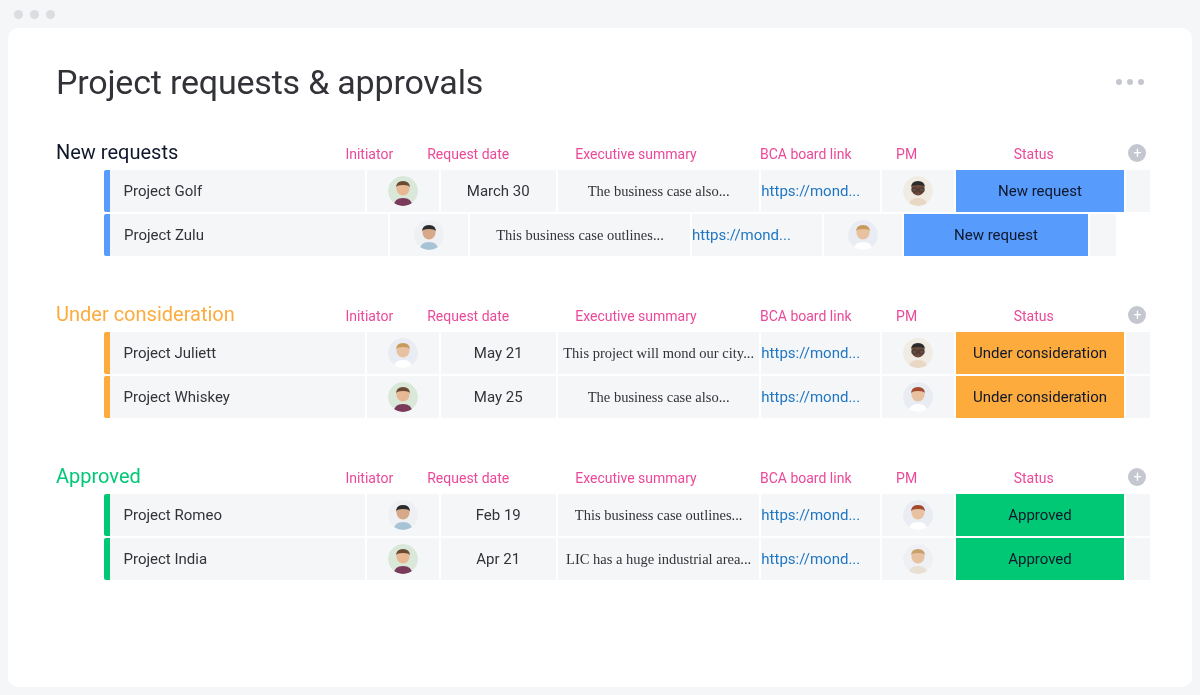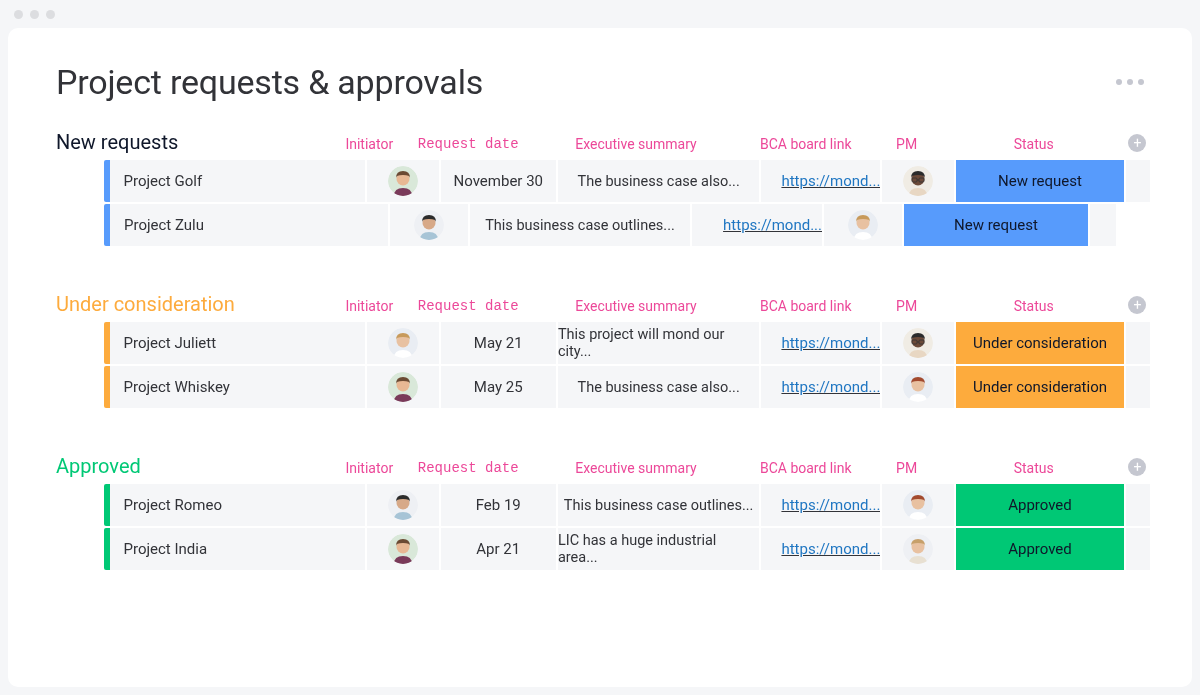--- a/index.html
+++ b/index.html
@@ -26,21 +26,21 @@
       margin: 0 8px 8px 8px;
       border-radius: 10px;
       padding: 34px 40px 30px 48px;
       height: 659px;
       overflow: hidden;
     }
     .header {
       display: flex;
       justify-content: space-between;
       align-items: center;
-      margin-bottom: 28px;
+      margin-bottom: 38px;
       gap: 29px;
     }
     .page-title {
       font-size: 34px;
       font-weight: 400;
       color: #323338;
       letter-spacing: -0.2px;
     }
     .more-dots {
       display: flex;
@@ -62,21 +62,21 @@
       width: 284px;
       padding-bottom: 4px;
     }
     .col-head {
       font-size: 14px;
       color: #ec4899;
       text-align: center;
       padding-bottom: 6px;
     }
     .col-initiator { width: 78px; }
-    .col-date { width: 126px; font-family: Liberation Mono, monospace; }
+    .col-date { width: 126px; }
     .col-summary { width: 220px; }
     .col-link { width: 130px; }
     .col-pm { width: 78px; }
     .col-status { width: 184px; }
     .col-add { width: 30px; display:flex; justify-content:center; align-items:center; padding-bottom:6px;}
 
     .plus-circle {
       width: 18px; height: 18px; border-radius: 50%; background: #c5c7d0;
       display: flex; align-items: center; justify-content: center;
       color: #fff; font-size: 14px; line-height: 1;
@@ -94,22 +94,22 @@
       display: flex;
       align-items: center;
       background: #f5f6f8;
       margin-right: 2px;
       font-size: 15px;
       color: #323338;
     }
     .cell-name { width: 278px; padding-left: 14px; }
     .cell-initiator { width: 78px; justify-content: center; }
     .cell-date { width: 126px; justify-content: center; }
-    .cell-summary { width: 220px; justify-content: center; font-size: 14.5px; color: #323338; }
-    .cell-link { width: 130px; justify-content: flex-end; text-decoration: underline; }
+    .cell-summary { width: 220px; justify-content: center; font-size: 14.5px; color: #323338; font-family: Liberation Serif, serif; }
+    .cell-link { width: 130px; justify-content: flex-start; }
     .cell-link a { color: #1f76c2; text-decoration: none; font-size: 15px; white-space: nowrap; overflow: hidden; text-overflow: ellipsis; max-width: 118px; display:inline-block;}
     .cell-pm { width: 78px; justify-content: center; }
     .cell-status { width: 184px; justify-content: center; color: #0f172a; font-size: 15px; }
     .cell-extra { width: 26px; background:#f5f6f8; }
 
     .avatar {
       width: 30px; height: 30px; border-radius: 50%;
       display: inline-flex; align-items: center; justify-content: center;
       font-size: 16px; overflow: hidden;
     }
@@ -170,21 +170,21 @@
               <svg viewBox="0 0 30 30">
     <circle cx="15" cy="15" r="15" fill="#d9e8d9"></circle>
     <path d="M 6 30 Q 6 22 15 22 Q 24 22 24 30 Z" fill="#7a3a5a"></path>
     <circle cx="15" cy="13" r="6.5" fill="#e8b894"></circle>
     <path d="M 8 12 Q 8 5 15 5 Q 22 5 22 12 Q 22 9 15 9 Q 8 9 8 12 Z" fill="#6b4a33"></path>
 
   </svg>
             </span>
           </div>
       <div class="cell cell-date">
-            <span>November 30</span>
+            <span>March 30</span>
           </div>
       <div class="cell cell-summary">
             <span>The business case also...</span>
           </div>
       <div class="cell cell-link">
             <a href="#">https://mond...</a>
           </div>
       <div class="cell cell-pm">
             <span class="avatar">
               <svg viewBox="0 0 30 30">

